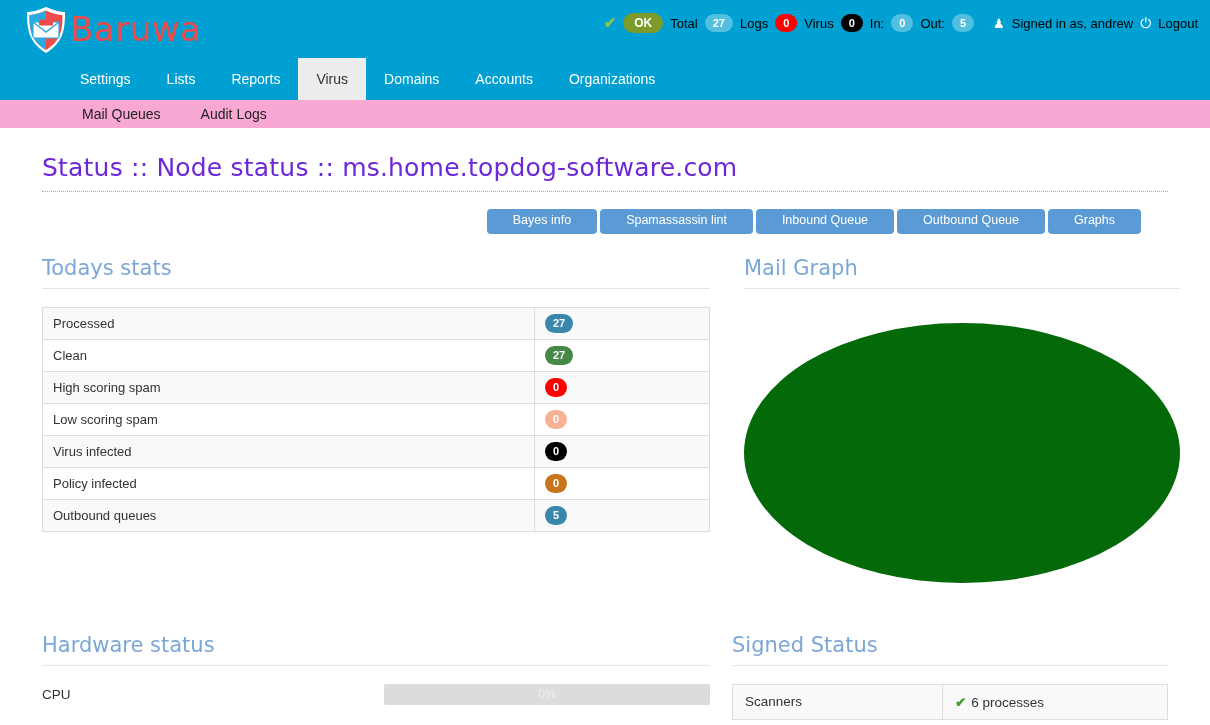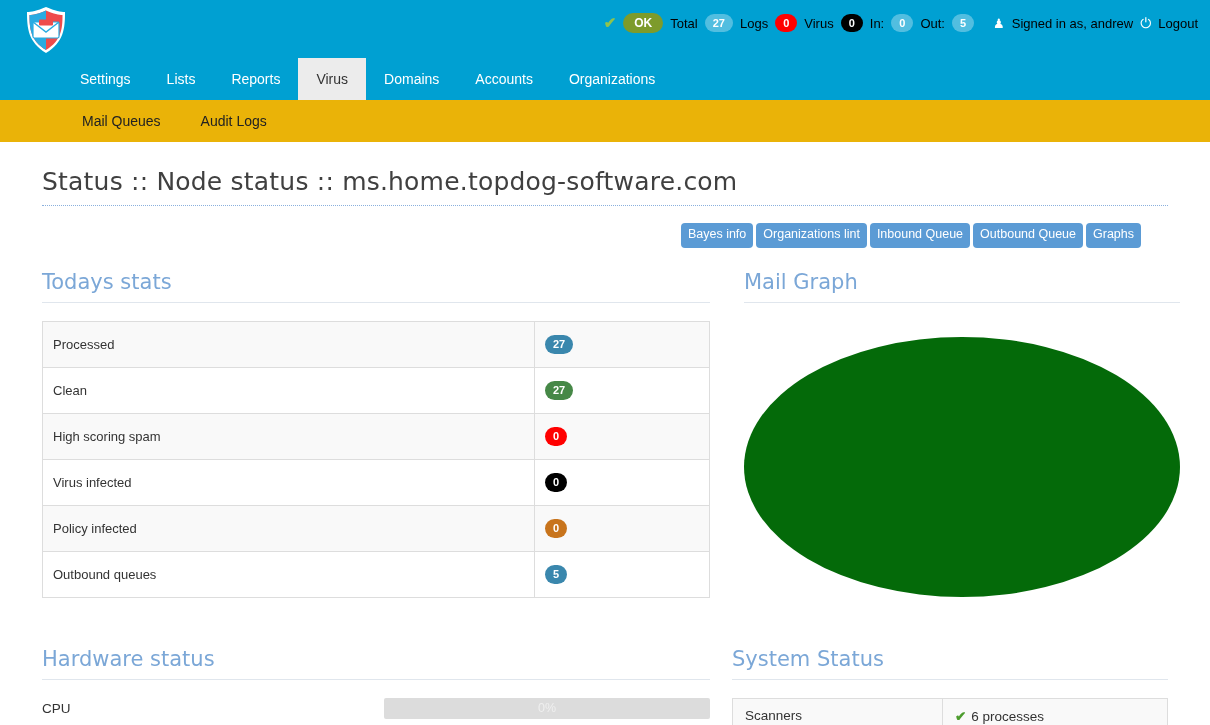--- a/index.html
+++ b/index.html
@@ -82,39 +82,39 @@
     cursor: pointer;
     user-select: none;
   }
   .navitem.active {
     background: #ececec;
     color: #333333;
   }
 
   
   .subnav {
-    height: 42px;
-    background: #eab308;
+    height: 28px;
+    background: #f9a8d4;
     display: flex; align-items: center;
     padding-left: 62px;
   }
   .subitem {
     padding: 0 20px;
     font-size: 14px;
     color: #222;
     cursor: pointer;
     line-height: 42px;
   }
 
   
   .content { padding: 0 42px; position: relative; }
 
   .page-title {
     font-size: 25px;
-    color: #404040;
+    color: #6d28d9;
     font-weight: 400;
     padding-top: 25px;
     padding-bottom: 9px;
     border-bottom: 1px dotted #8ab0dd;
     letter-spacing: .2px;
     font-family: "DejaVu Sans", sans-serif;
   }
 
   .btnrow {
     display: flex;
@@ -122,21 +122,21 @@
     gap: 3px;
     margin-top: 17px;
     padding-right: 27px;
   }
   .btn {
     background: #5b9bd5;
     color: #ffffff;
     font-size: 12.5px;
     border: none;
     border-radius: 4px;
-    padding: 5px 7px 6px;
+    padding: 5px 26px 6px;
     cursor: pointer;
     line-height: 1.1;
     font-family: "Liberation Sans", sans-serif;
   }
 
   .cols {
     display: flex;
     margin-top: 22px;
     gap: 34px;
   }
@@ -154,21 +154,21 @@
   }
 
   
   table.data {
     width: 100%;
     border-collapse: collapse;
     border: 1px solid #dddddd;
     font-size: 13px;
   }
   table.data td {
-    padding: 13px 10px;
+    padding: 6px 10px;
     border-bottom: 1px solid #dddddd;
     color: #333333;
     vertical-align: middle;
     height: 29px;
   }
   table.data tr:last-child td { border-bottom: none; }
   table.data tr:nth-child(odd) { background: #f9f9f9; }
   table.data tr:nth-child(even) { background: #ffffff; }
   td.valcell { border-left: 1px solid #dddddd; width: 175px; }
 
@@ -250,20 +250,21 @@
     <span>
       <svg class="logo-shield" viewBox="0 0 44 48">
         <path d="M22 1 C13 5 7 6 3 6 C3 22 4 36 22 47 C40 36 41 22 41 6 C37 6 31 5 22 1 Z" fill="#ffffff"></path>
         <path d="M22 4.5 C14 8 9 9 5.5 9 C5.5 22.5 6.5 34.5 22 44 C37.5 34.5 38.5 22.5 38.5 9 C35 9 30 8 22 4.5 Z" fill="#ef4b4b"></path>
         <path d="M22 4.5 C14 8 9 9 5.5 9 C5.5 22.5 6.5 34.5 22 44 L22 4.5 Z" fill="#29abe2"></path>
         <rect x="9" y="16" width="26" height="16" rx="1.5" fill="#ffffff" stroke="#29abe2" stroke-width="1.2"></rect>
         <path d="M9 16 L22 26 L35 16" fill="none" stroke="#29abe2" stroke-width="1.4"></path>
         <rect x="15" y="13.5" width="14" height="6" rx="1" fill="#ef4b4b"></rect>
       </svg>
     </span>
+    <span class="logo-text">Baruwa</span>
   </div>
 
   <div class="statusline">
     <span class="chk">✔</span>
     <span class="badge b-ok">OK</span>
     <span class="lbl">Total</span>
     <span class="badge b-total">27</span>
     <span class="lbl">Logs</span>
     <span class="badge b-spam">0</span>
     <span class="lbl">Virus</span>
@@ -308,21 +309,21 @@
   <div class="subitem">Mail Queues</div>
   <div class="subitem">Audit Logs</div>
 </div>
 
 <div class="content">
 
   <div class="page-title">Status :: Node status :: ms.home.topdog-software.com</div>
 
   <div class="btnrow">
     <button class="btn">Bayes info</button>
-    <button class="btn">Organizations lint</button>
+    <button class="btn">Spamassassin lint</button>
     <button class="btn">Inbound Queue</button>
     <button class="btn">Outbound Queue</button>
     <button class="btn">Graphs</button>
   </div>
 
   <div class="cols">
 
     <div class="col-left">
       <div class="sect-title">Todays stats</div>
       <table class="data">
@@ -331,20 +332,24 @@
             <td>Processed</td>
             <td class="valcell"><span class="cbadge" style="background:#3a87ad">27</span></td>
           </tr>
           <tr>
             <td>Clean</td>
             <td class="valcell"><span class="cbadge" style="background:#468847">27</span></td>
           </tr>
           <tr>
             <td>High scoring spam</td>
             <td class="valcell"><span class="cbadge" style="background:#ff0000">0</span></td>
+          </tr>
+          <tr>
+            <td>Low scoring spam</td>
+            <td class="valcell"><span class="cbadge" style="background:#f8b195">0</span></td>
           </tr>
           <tr>
             <td>Virus infected</td>
             <td class="valcell"><span class="cbadge" style="background:#000000">0</span></td>
           </tr>
           <tr>
             <td>Policy infected</td>
             <td class="valcell"><span class="cbadge" style="background:#c8741c">0</span></td>
           </tr>
           <tr>
@@ -374,21 +379,21 @@
         <div class="hwlabel">CPU</div>
         <div class="progress zero">
           <div class="fill" style="width:0%"></div>
           <div class="ptext">0%</div>
         </div>
       </div>
 
     </div>
 
     <div class="col-right">
-      <div class="sect-title">System Status</div>
+      <div class="sect-title">Signed Status</div>
       <table class="sys">
         <tbody>
           <tr>
             <td>Scanners</td>
             <td class="second">
               <span class="greentick">✔</span><span>6 processes</span>
             </td>
           </tr>
 
         </tbody>

